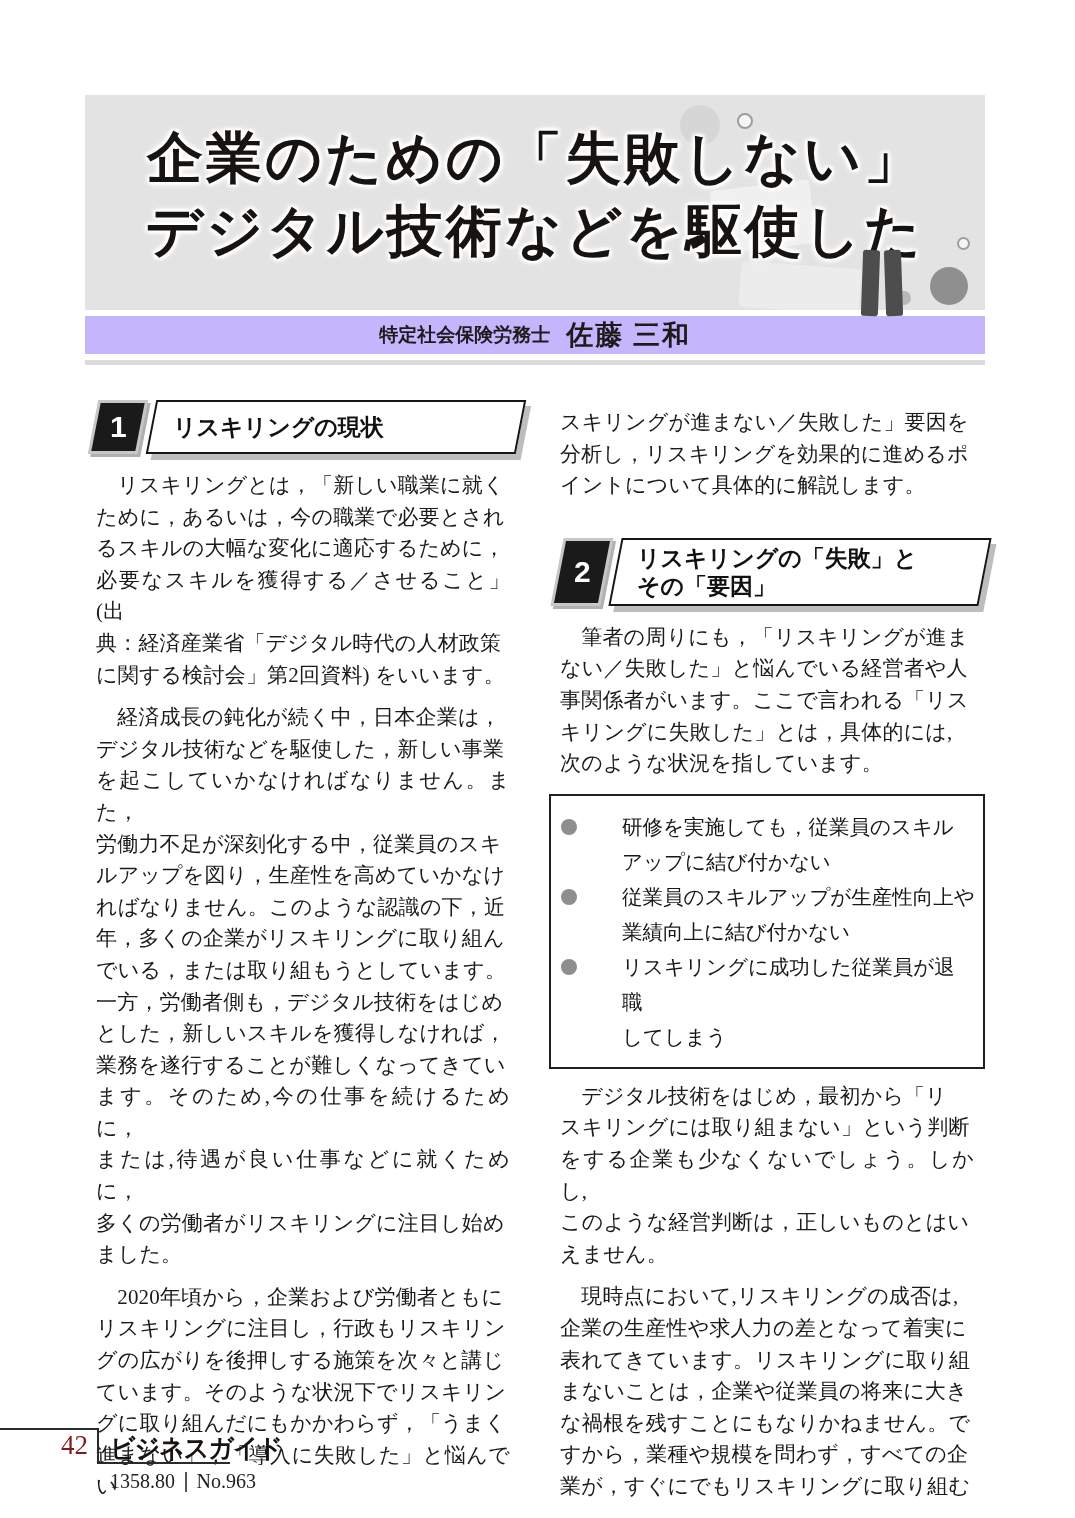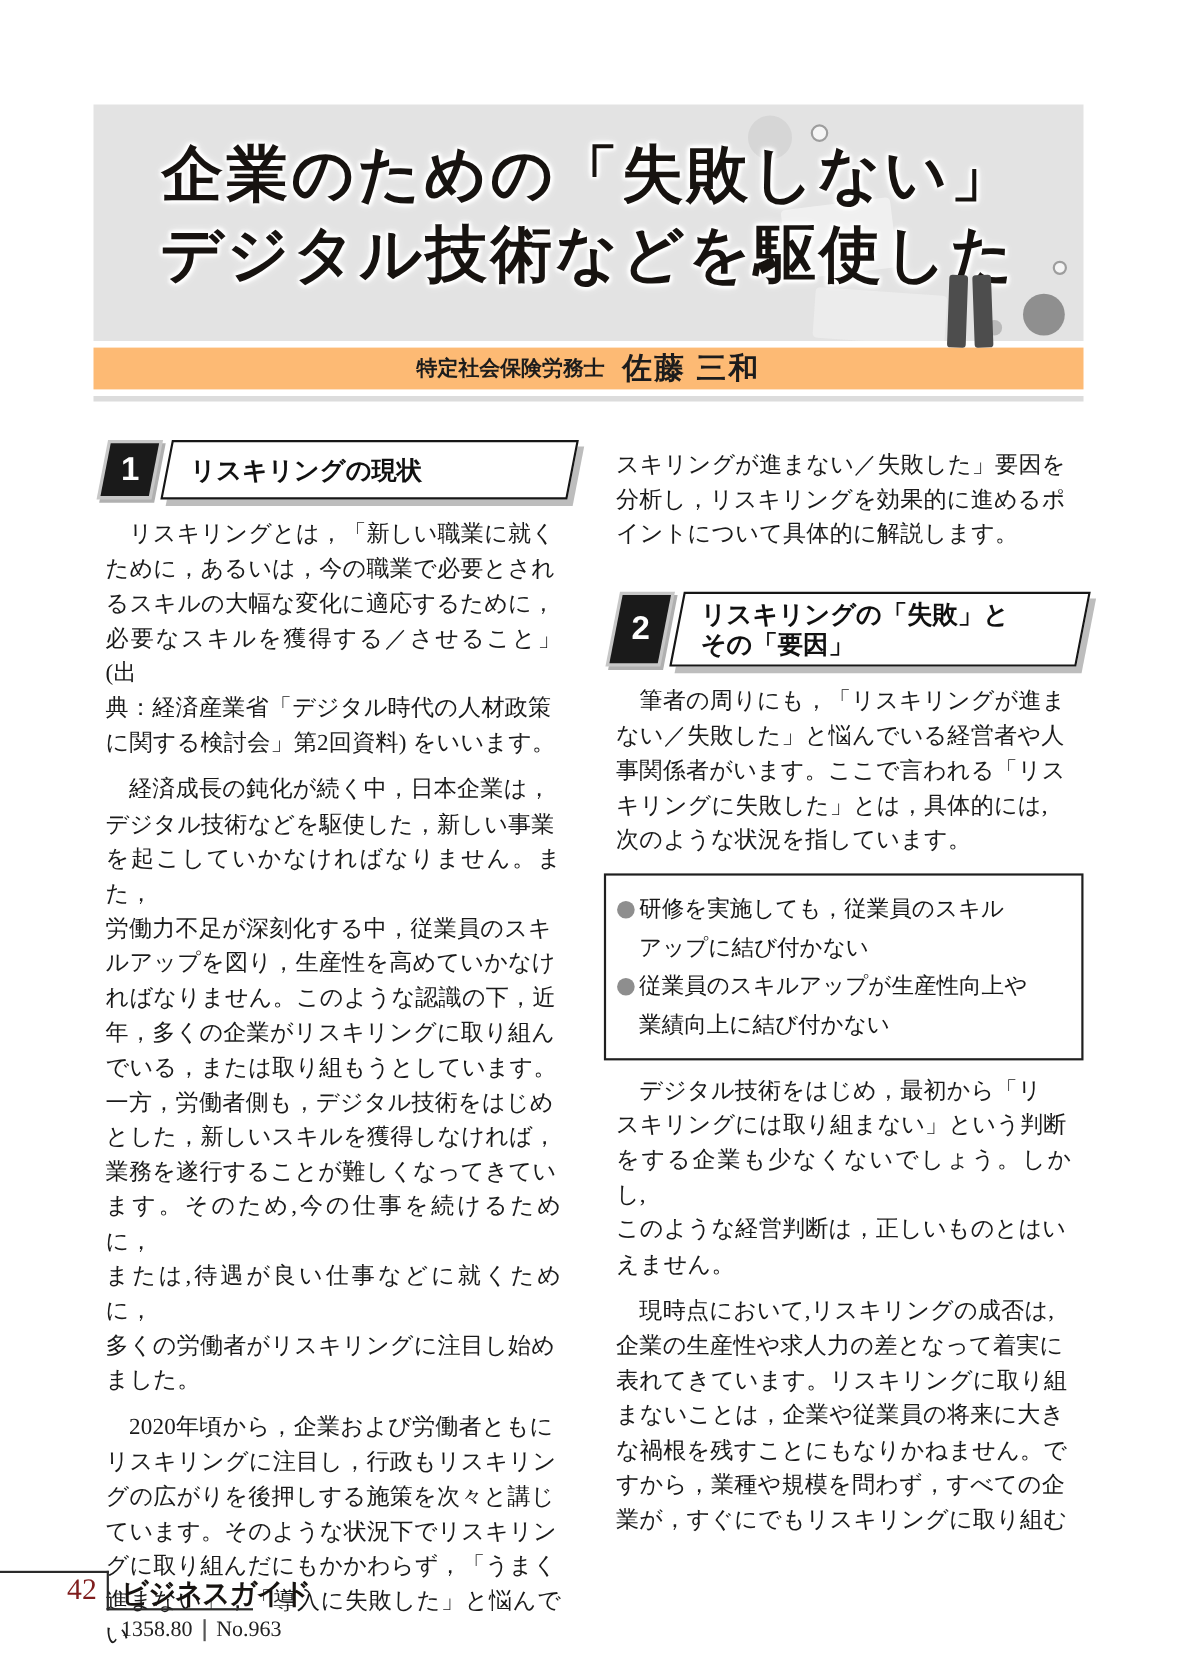--- a/index.html
+++ b/index.html
@@ -28,22 +28,22 @@
   .leg.r { left:23px; transform:rotate(-2deg); }
   .title {
     position:relative; z-index:2; margin:0; padding-top:26px;
     text-align:center; font-family:"Liberation Sans","DejaVu Sans",sans-serif;
     font-weight:900; font-size:56px; line-height:73px; letter-spacing:3px; color:#171310;
     text-shadow: 0 0 3px #fff, 0 0 6px #fff, 0 0 10px #fff,
                  2px 2px 3px #fff, -2px -2px 3px #fff, 2px -2px 3px #fff, -2px 2px 3px #fff;
   }
   .author-strip {
     position:absolute; left:85px; top:316px; width:900px; height:38px;
-    background:#fdba74; display:flex; align-items:center; justify-content:center; gap:16px;
-    font-family:Liberation Sans, sans-serif; color:#1c1c1c; z-index:2;
+    background:#c4b5fd; display:flex; align-items:center; justify-content:center; gap:16px;
+    font-family:Liberation Serif, serif; color:#1c1c1c; z-index:2;
   }
   .author-role { font-size:19px; font-weight:600; }
   .author-name { font-size:27px; font-weight:800; letter-spacing:2px; }
   .header-underline {
     position:absolute; left:85px; top:360px; width:900px; height:5px; background:#dcdcdc;
   }
   
   .columns {
     position:absolute; left:85px; top:396px; width:900px;
     display:flex; gap:28px;
@@ -76,21 +76,21 @@
     font-family:"Liberation Sans","DejaVu Sans",sans-serif; font-weight:800;
     font-size:23px; line-height:28px; color:#111; white-space:pre-line;
   }
   .sec-1 { height:54px; }
   .sec-2 { height:68px; margin-top:36px; }
   
   .fail-box {
     margin:14px 0 12px 0; border:2.5px solid #1f1f1f; background:#fff;
     padding:13px 8px 13px 10px; box-sizing:border-box;
   }
-  .box-item { display:flex; align-items:flex-start; }
+  .box-item { display:flex; align-items:flex-start;gap:41px; }
   .bullet {
     flex:0 0 16px; width:16px; height:16px; border-radius:50%; background:#8e8e8e;
     margin:10px 4px 0 0;
   }
   .box-text {
     flex:1; font-family:"Liberation Sans","DejaVu Sans",sans-serif;
     font-size:20.5px; line-height:35px; white-space:pre-line; color:#171717; font-weight:500;
   }
   
   .f-rule-top { position:absolute; left:0; top:1428px; width:99px; height:2px; background:#2a2a2a; }
@@ -211,20 +211,25 @@
             <span class="box-text">研修を実施しても，従業員のスキル
 アップに結び付かない</span>
           </div>
 
           <div class="box-item">
             <span class="bullet"></span>
             <span class="box-text">従業員のスキルアップが生産性向上や
 業績向上に結び付かない</span>
           </div>
 
+          <div class="box-item">
+            <span class="bullet"></span>
+            <span class="box-text">リスキリングに成功した従業員が退職
+してしまう</span>
+          </div>
         </div>
 
       <p class="para">　デジタル技術をはじめ，最初から「リ
 スキリングには取り組まない」という判断
 をする企業も少なくないでしょう。しかし,
 このような経営判断は，正しいものとはい
 えません。</p>
       <p class="para">　現時点において,リスキリングの成否は,
 企業の生産性や求人力の差となって着実に
 表れてきています。リスキリングに取り組

